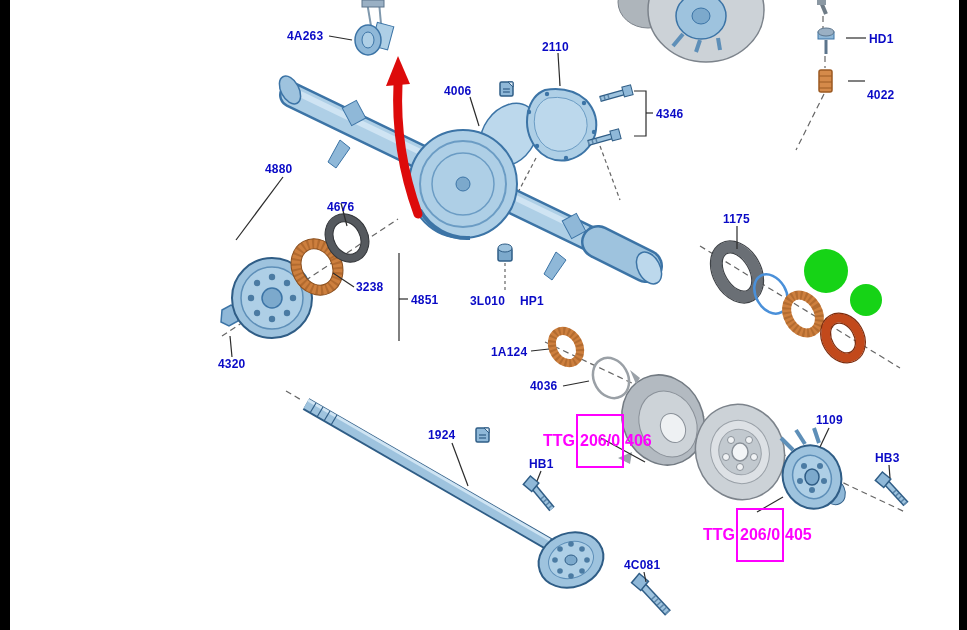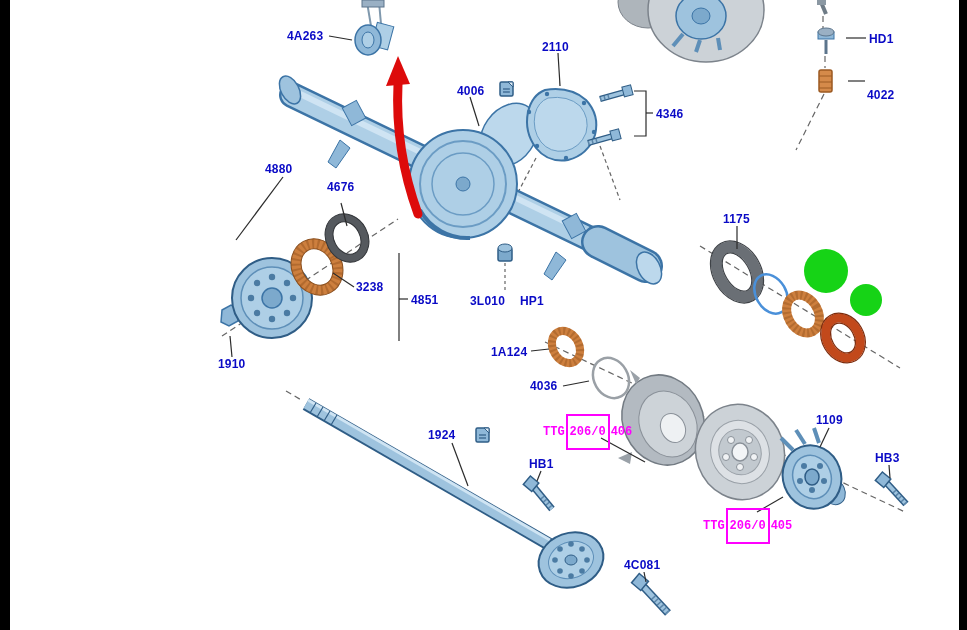--- a/index.html
+++ b/index.html
@@ -3,23 +3,23 @@
 <meta charset="utf-8">
 <style>
   html,body{margin:0;padding:0;background:#fff;}
   #stage{position:relative;width:967px;height:630px;background:#ffffff;overflow:hidden;
          font-family:"Liberation Sans",sans-serif;text-align:right;}
   .edge{position:absolute;top:0;height:630px;background:#000;}
   #edge-left{left:0;width:10px;}
   #edge-right{right:0;width:8px;}
   #drawing{position:absolute;left:0;top:0;}
   .lbl{position:absolute;font-size:12px;font-weight:bold;color:#0a0ac6;white-space:nowrap;letter-spacing:.2px;}
-  .lbl-m{position:absolute;font-size:12px;font-weight:bold;color:#ff00ff;white-space:nowrap;
-         display:flex;align-items:center;font-family:Liberation Mono, monospace;}
-  .lbl-m .boxed{border:2px solid #ff00ff;padding:9px 2px;margin:0 1px;}
+  .lbl-m{position:absolute;font-size:16px;font-weight:bold;color:#ff00ff;white-space:nowrap;
+         display:flex;align-items:center;}
+  .lbl-m .boxed{border:2px solid #ff00ff;padding:16px 2px;margin:0 1px;}
 </style>
 </head>
 <body>
 
 <div id="stage">
 
   <svg id="drawing" width="967" height="630" viewBox="0 0 967 630">
 
     <g stroke="#666" stroke-width="1.2" stroke-dasharray="6 4" fill="none">
       <line x1="222" y1="336" x2="398" y2="219"></line>
@@ -295,32 +295,32 @@
       <line x1="829" y1="428" x2="820" y2="447"></line>
       <line x1="889" y1="465" x2="890" y2="478"></line>
       <line x1="644" y1="572" x2="646" y2="582"></line>
       <line x1="601" y1="438" x2="645" y2="462"></line>
       <line x1="757" y1="512" x2="783" y2="497"></line>
     </g>
   </svg>
 
   <div class="lbl" style="left:287px;top:29px">4A263</div>
   <div class="lbl" style="left:542px;top:40px">2110</div>
-  <div class="lbl" style="left:457px;top:84px">4006</div>
+  <div class="lbl" style="left:444px;top:84px">4006</div>
   <div class="lbl" style="left:656px;top:107px">4346</div>
   <div class="lbl" style="left:869px;top:32px">HD1</div>
   <div class="lbl" style="left:867px;top:88px">4022</div>
   <div class="lbl" style="left:265px;top:162px">4880</div>
-  <div class="lbl" style="left:327px;top:180px">4676</div>
+  <div class="lbl" style="left:327px;top:200px">4676</div>
   <div class="lbl" style="left:356px;top:280px">3238</div>
   <div class="lbl" style="left:411px;top:293px">4851</div>
   <div class="lbl" style="left:470px;top:294px">3L010</div>
   <div class="lbl" style="left:520px;top:294px">HP1</div>
   <div class="lbl" style="left:723px;top:212px">1175</div>
-  <div class="lbl" style="left:218px;top:357px">1910</div>
+  <div class="lbl" style="left:218px;top:357px">4320</div>
   <div class="lbl" style="left:491px;top:345px">1A124</div>
   <div class="lbl" style="left:530px;top:379px">4036</div>
   <div class="lbl" style="left:428px;top:428px">1924</div>
   <div class="lbl" style="left:529px;top:457px">HB1</div>
   <div class="lbl" style="left:816px;top:413px">1109</div>
   <div class="lbl" style="left:875px;top:451px">HB3</div>
   <div class="lbl" style="left:624px;top:558px">4C081</div>
 
   <div class="lbl-m" style="left:543px;top:414px">
     <span>TTG</span>

